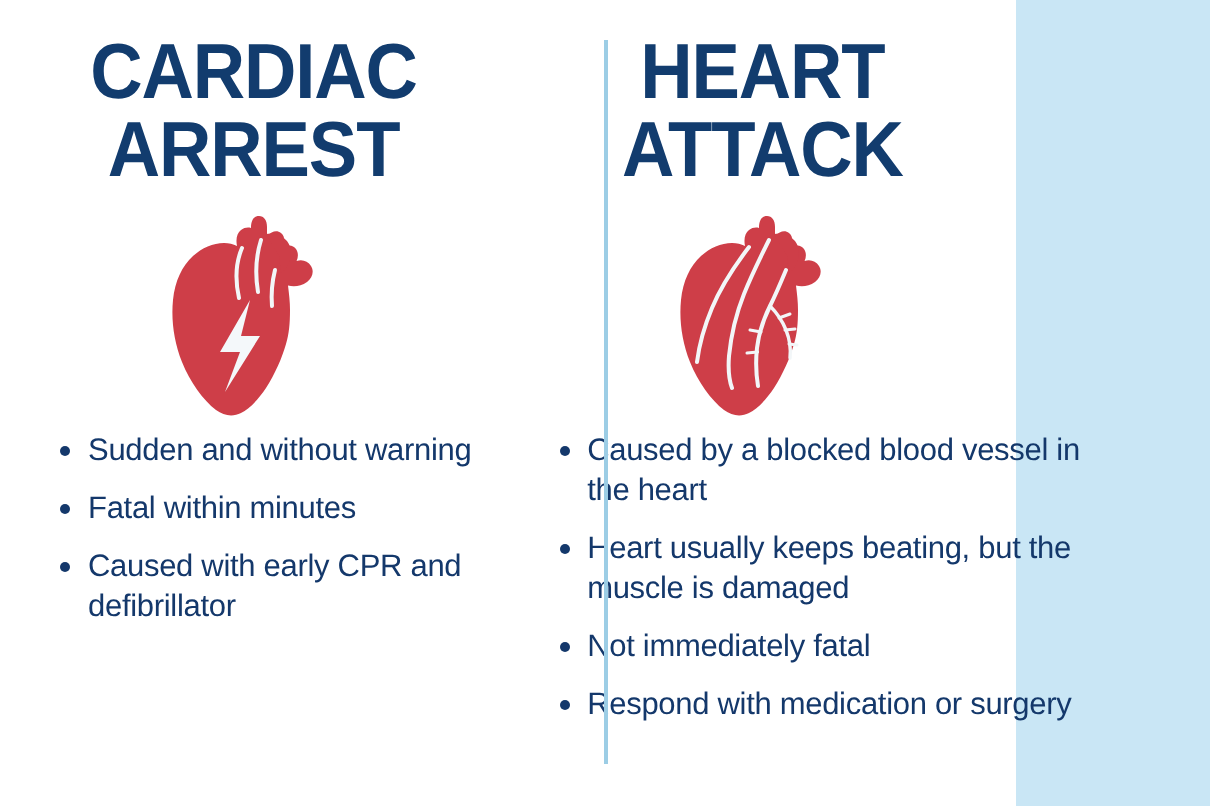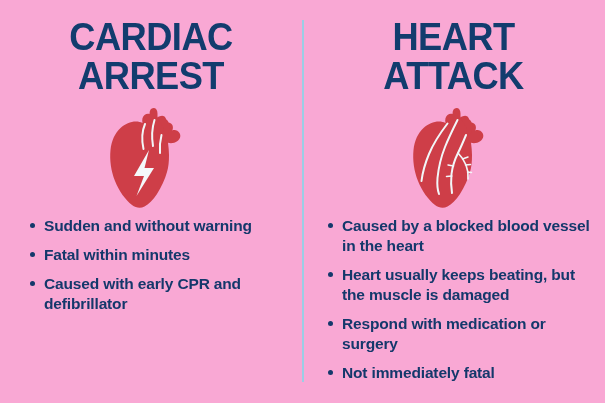--- a/index.html
+++ b/index.html
@@ -9,23 +9,23 @@
   }
   body {
     width: 605px;
     height: 403px;
     overflow: hidden;
     font-family: "Liberation Sans", sans-serif;
     background: #c9e6f5;
   }
   .infographic {
     position: relative;
-    width: 605px;
+    width: 508px;
     height: 403px;
-    background: #f9a8d4;
+    background: #ffffff;
     box-sizing: border-box;
   }
   .divider {
     position: absolute;
     left: 302px;
     top: 20px;
     width: 2px;
     height: 362px;
     background: #9ccde5;
   }
@@ -87,21 +87,21 @@
   .column.right .bullets {
     left: 25px;
     width: 265px;
   }
   .bullet {
     position: relative;
     padding-left: 15px;
     margin-bottom: 9px;
     color: #14386b;
     font-family: "Liberation Sans", sans-serif;
-    font-weight: bold;
+    font-weight: normal;
     font-size: 15.5px;
     line-height: 20px;
     letter-spacing: -0.15px;
   }
   .bullet .dot {
     position: absolute;
     left: 1px;
     top: 7px;
     width: 5px;
     height: 5px;
@@ -285,26 +285,26 @@
         <li class="bullet">
           <span class="dot"></span>
           <span class="text">Caused by a blocked blood vessel in the heart</span>
         </li>
         <li class="bullet">
           <span class="dot"></span>
           <span class="text">Heart usually keeps beating, but the muscle is damaged</span>
         </li>
         <li class="bullet">
           <span class="dot"></span>
+          <span class="text">Not immediately fatal</span>
+        </li>
+        <li class="bullet">
+          <span class="dot"></span>
           <span class="text">Respond with medication or surgery</span>
         </li>
-        <li class="bullet">
-          <span class="dot"></span>
-          <span class="text">Not immediately fatal</span>
-        </li>
       </ul>
 
     </div>
 
   </div>
 
   <div class="divider"></div>
 
 </div>
 

